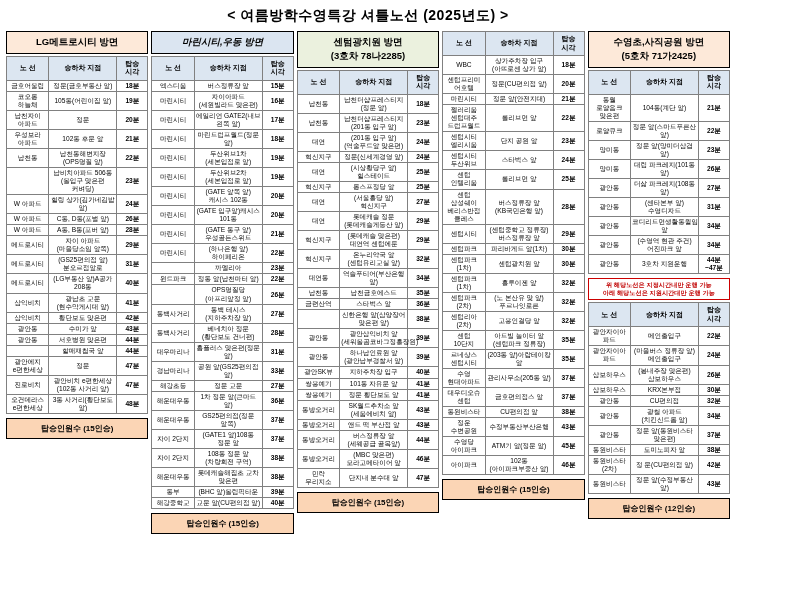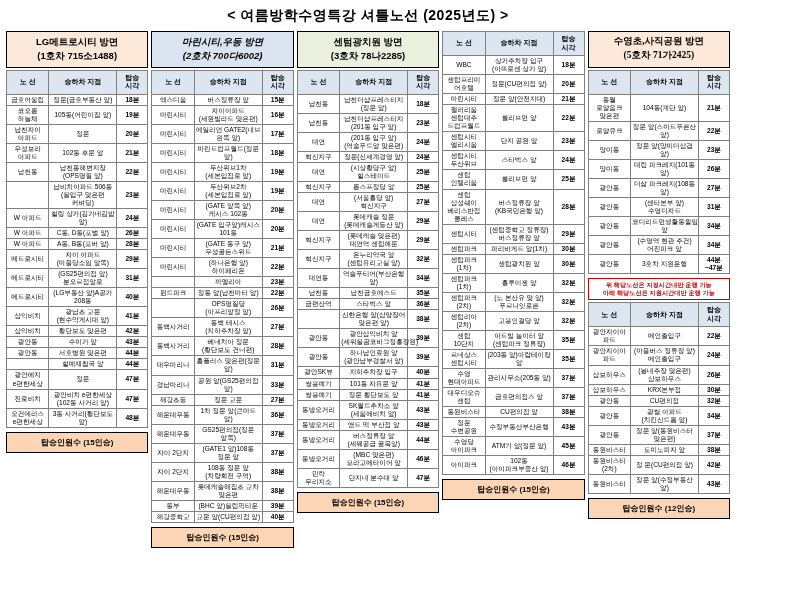--- a/index.html
+++ b/index.html
@@ -43,21 +43,21 @@
     font-size: 9.5px;
     font-weight: bold;
     line-height: 1.45;
     padding: 3px 0 4px 0;
     color: #000;
   }
   .h-lg { background: #fde9d9; }
   .h-marine { background: #dbe5f1; font-style: italic; }
   .h-daeyeon { background: #ebf1de; }
   .h-centum { background: #fde9d9; }
-  .h-suyeong { background: #fde9d9; font-family: Liberation Serif, serif; }
+  .h-suyeong { background: #fde9d9; }
 
   table.tt {
     border-collapse: collapse;
     width: 100%;
     table-layout: fixed;
   }
   table.tt th, table.tt td {
     border: 0.6px solid #808080;
     font-size: 6.6px;
     line-height: 1.22;
@@ -111,21 +111,20 @@
 
 <div id="page">
 
   <div class="title">&lt; 여름방학수영특강 셔틀노선 (2025년도) &gt;</div>
 
   <div class="columns">
 
     <div class="col">
       <div class="route-head h-lg">
         <div>LG메트로시티 방면</div>
-        <div>(1호차 715소1488)</div>
       </div>
       <table class="tt">
         <colgroup>
             <col class="col-line">
             <col class="col-stop">
             <col class="col-time">
           </colgroup>
         <thead>
           <tr>
             <th class="head-blue">노 선</th>
@@ -235,21 +234,20 @@
               <td class="c-time">48분</td>
             </tr>
           </tbody>
       </table>
       <div class="count">탑승인원수 (15인승)</div>
     </div>
 
     <div class="col">
       <div class="route-head h-marine">
         <div>마린시티,우동 방면</div>
-        <div>(2호차 700다6002)</div>
       </div>
       <table class="tt">
         <colgroup>
             <col class="col-line">
             <col class="col-stop">
             <col class="col-time">
           </colgroup>
         <thead>
           <tr>
             <th class="head-blue">노 선</th>

